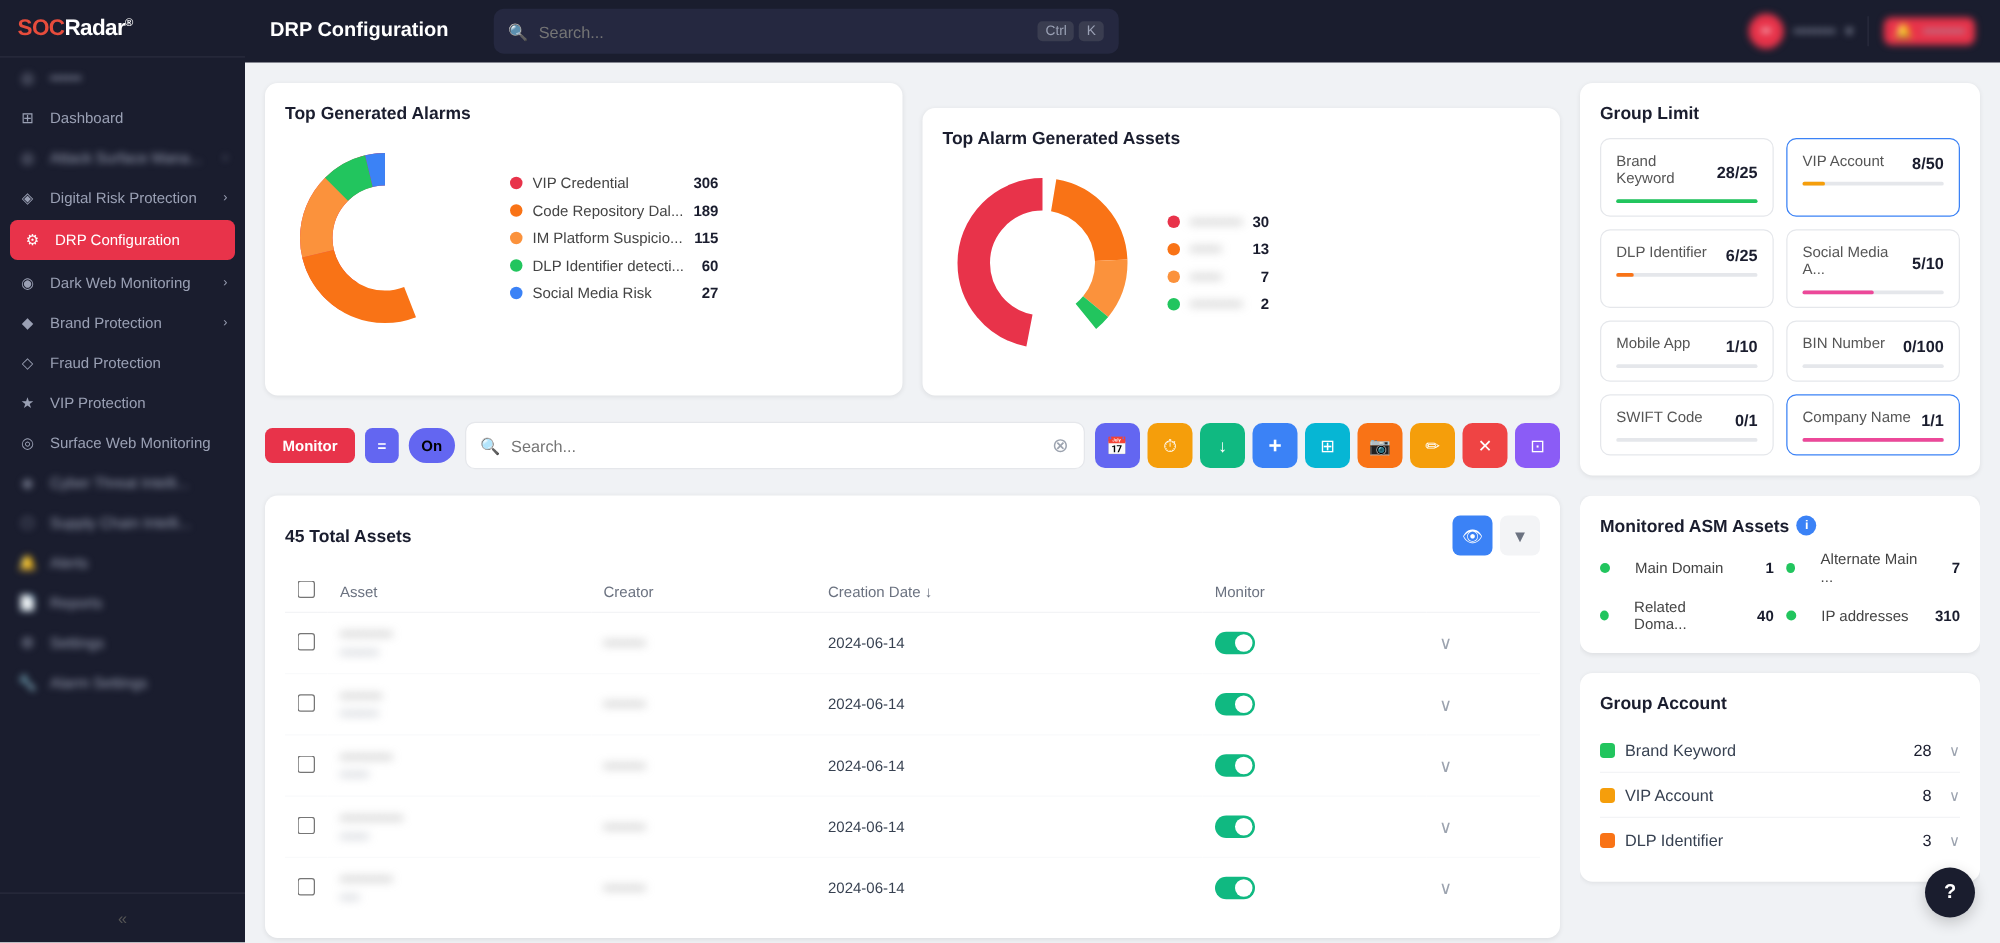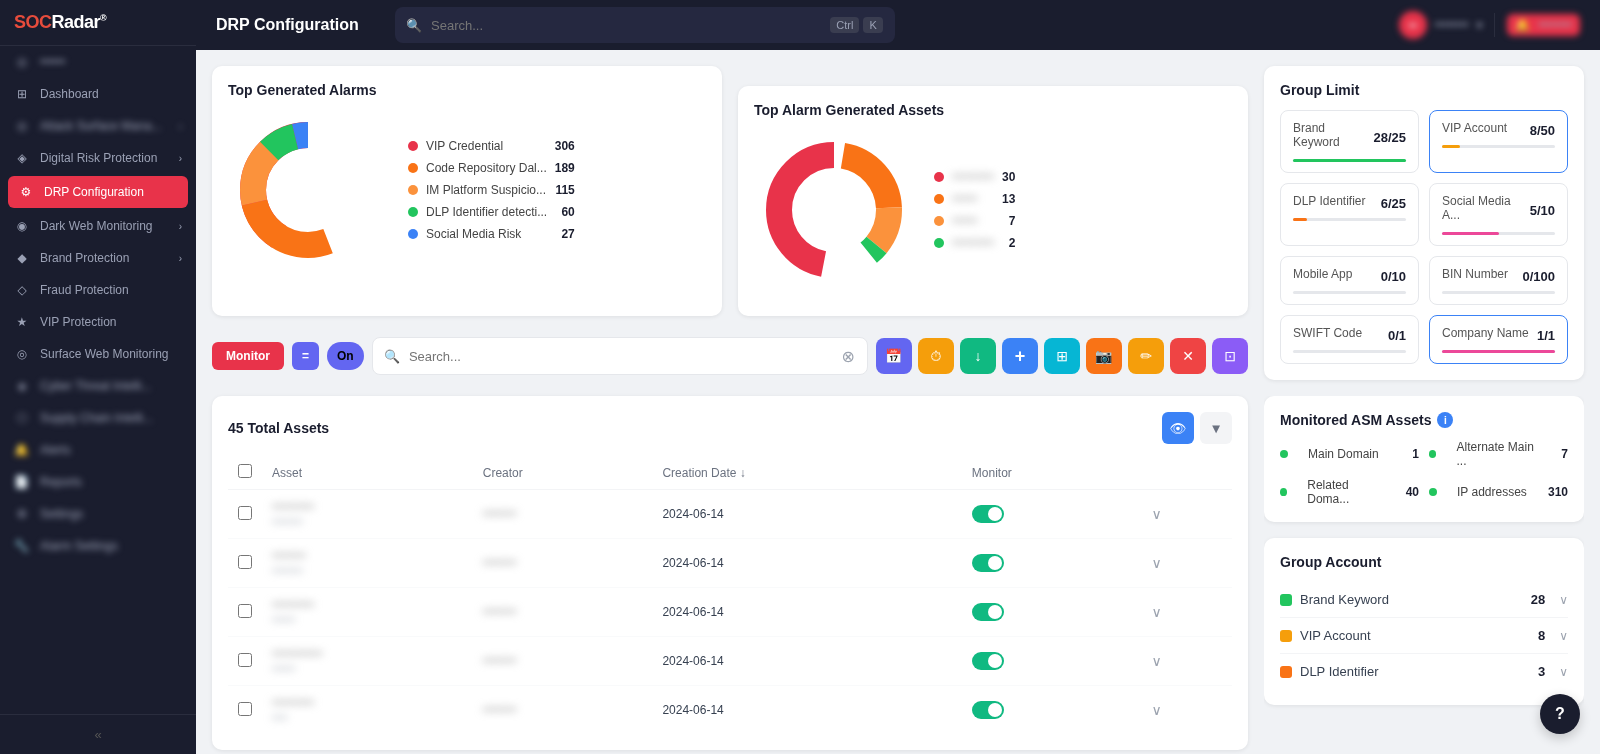--- a/index.html
+++ b/index.html
@@ -95,21 +95,21 @@
     .asm-card { background: white; border-radius: 10px; padding: 16px; box-shadow: 0 1px 4px rgba(0,0,0,0.08); }
     .asm-title { font-size: 14px; font-weight: 600; color: #1a1d2e; margin-bottom: 12px; display: flex; align-items: center; gap: 6px; }
     .asm-grid { display: grid; grid-template-columns: 1fr 1fr; gap: 10px; }
     .asm-item { display: flex; align-items: center; gap: 20px; font-size: 12px; color: #444; }
     .asm-dot { width: 8px; height: 8px; border-radius: 50%; }
     .asm-count { font-weight: 600; color: #1a1d2e; margin-left: auto; }
     .gf-item { display: flex; align-items: center; gap: 8px; padding: 10px 0; border-bottom: 1px solid #f3f4f6; font-size: 13px; }
     .gf-item:last-child { border-bottom: none; }
     .gf-dot { width: 12px; height: 12px; border-radius: 3px; flex-shrink: 0; }
     .gf-name { flex: 1; color: #374151; }
-    .gf-count { font-weight: 700; color: #1a1d2e; }
+    .gf-count { font-weight: 400; color: #1a1d2e; }
     .gf-chevron { color: #9ca3af; font-size: 12px; margin-left: 6px; }
     .info-icon { width: 16px; height: 16px; background: #3b82f6; border-radius: 50%; color: white; font-size: 10px; display: flex; align-items: center; justify-content: center; font-weight: 700; }
 
     .help-btn { position: fixed; bottom: 20px; right: 20px; width: 40px; height: 40px; background: #1a1d2e; border-radius: 50%; display: flex; align-items: center; justify-content: center; color: white; cursor: pointer; box-shadow: 0 4px 12px rgba(0,0,0,0.2); font-size: 16px; font-weight: 700; }
 
     
     .sidebar-items-wrapper { overflow-y: auto; flex: 1; }
   </style>
 </head>
 <body>
@@ -343,21 +343,21 @@
             <span class="gl-value">5/10</span>
           </div>
           <div class="gl-bar">
               <div class="gl-bar-fill" style="width:50%;background:#ec4899;"></div>
             </div>
         </div>
 
         <div class="gl-item">
           <div style="display:flex;justify-content:space-between;align-items:center;">
             <span class="gl-label">Mobile App</span>
-            <span class="gl-value">0/10</span>
+            <span class="gl-value">1/10</span>
           </div>
           <div class="gl-bar">
               <div class="gl-bar-fill" style="width:0%;background:#6366f1;"></div>
             </div>
         </div>
 
         <div class="gl-item">
           <div style="display:flex;justify-content:space-between;align-items:center;">
             <span class="gl-label">BIN Number</span>
             <span class="gl-value">0/100</span>

